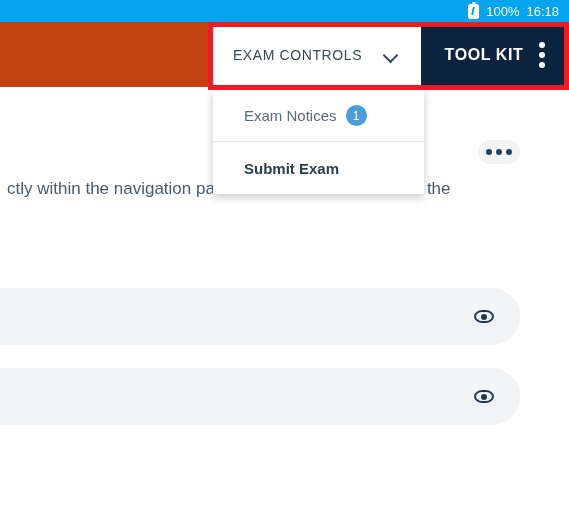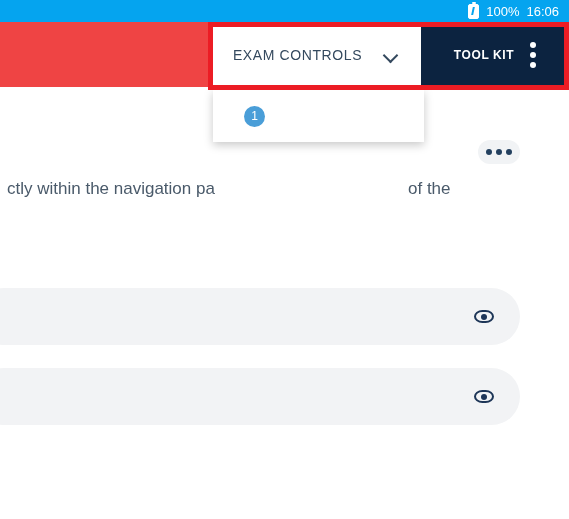--- a/index.html
+++ b/index.html
@@ -66,21 +66,21 @@
     transform: skewX(-12deg);
   }
   .status-pct, .status-time { white-space: nowrap; }
 
   
   .header {
     position: absolute;
     top: 22px; left: 0;
     width: 569px;
     height: 65px;
-    background: #ef4444;
+    background: #c2410c;
     display: flex;
     justify-content: flex-end;
   }
   .exam-controls {
     width: 211px;
     height: 65px;
     background: #ffffff;
     display: flex;
     align-items: center;
     justify-content: center;
@@ -111,21 +111,21 @@
     height: 65px;
     background: #0c2340;
     display: flex;
     align-items: center;
     justify-content: center;
     gap: 16px;
     box-sizing: border-box;
   }
   .tool-kit-label {
     color: #ffffff;
-    font-size: 12px;
+    font-size: 16px;
     font-weight: bold;
     letter-spacing: 0.6px;
   }
   .kebab-icon {
     display: flex;
     flex-direction: column;
     gap: 4px;
   }
   .kebab-icon span {
     width: 6px;
@@ -260,21 +260,21 @@
     font-weight: normal;
   }
 </style>
 </head>
 <body>
 
 <div class="status-bar">
   <div class="status-items">
     <span class="battery-icon"></span>
     <span class="status-pct">100%</span>
-    <span class="status-time">16:06</span>
+    <span class="status-time">16:18</span>
   </div>
 </div>
 
 <div class="header">
   <div class="exam-controls">
     <span class="exam-controls-label">EXAM CONTROLS</span>
     <span class="chevron-down"></span>
   </div>
   <div class="tool-kit">
     <span class="tool-kit-label">TOOL KIT</span>
@@ -306,17 +306,21 @@
 
 <div class="option-card card-2">
   <span class="eye-icon">
     <span class="outer"></span>
     <span class="pupil"></span>
   </span>
 </div>
 
 <div class="dropdown">
   <div class="dropdown-item">
+    <span>Exam Notices</span>
     <span class="notice-badge">1</span>
   </div>
+  <div class="dropdown-item">
+    <span>Submit Exam</span>
+  </div>
 </div>
 
 <div class="annotation-box"></div>
 
 </body></html>

